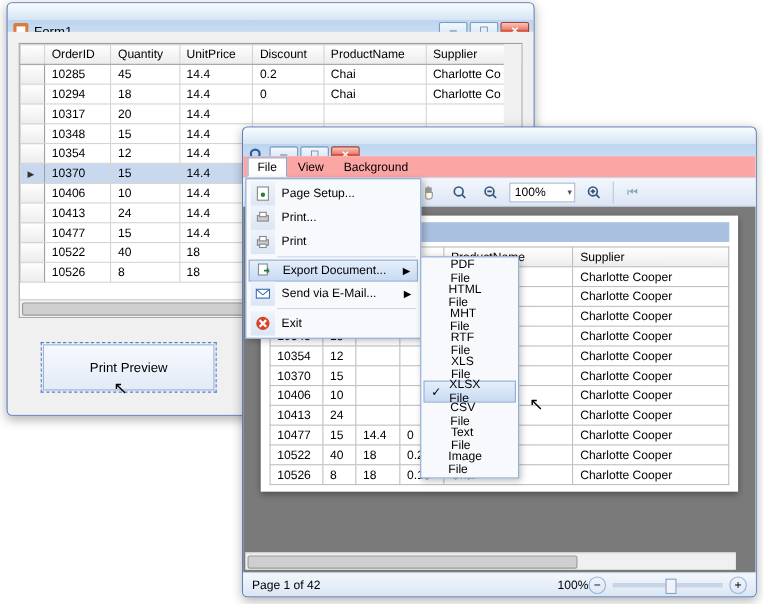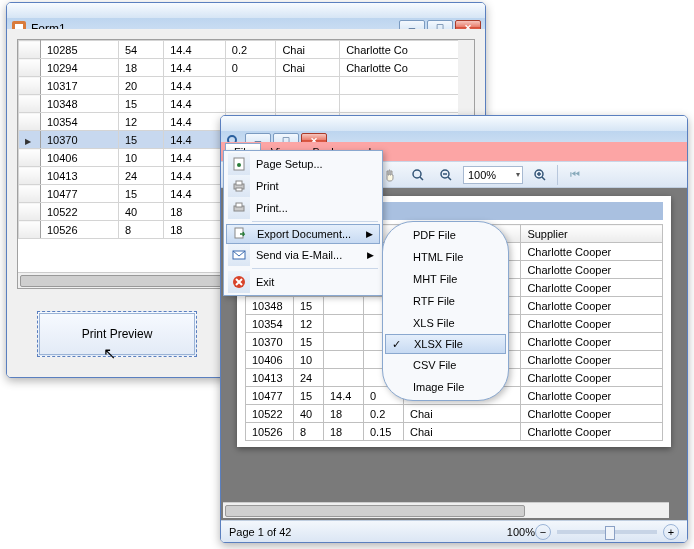--- a/index.html
+++ b/index.html
@@ -107,23 +107,32 @@
       <div class="winbtn">─</div>
       <div class="winbtn">☐</div>
       <div class="winbtn close">✕</div>
     </div>
   </div>
   <div class="client">
     <div class="gridwrap">
       <table class="grid" id="form1-table">
           <tbody>
             <tr>
+              <th style="width:22px"></th>
+              <th>OrderID</th>
+              <th>Quantity</th>
+              <th>UnitPrice</th>
+              <th>Discount</th>
+              <th>ProductName</th>
+              <th>Supplier</th>
+            </tr>
+            <tr>
               <td class="rowhead"></td>
               <td>10285</td>
-              <td>54</td>
+              <td>45</td>
               <td>14.4</td>
               <td>0.2</td>
               <td>Chai</td>
               <td>Charlotte Co</td>
             </tr>
             <tr>
               <td class="rowhead"></td>
               <td>10294</td>
               <td>18</td>
               <td>14.4</td>
@@ -423,48 +432,48 @@
 
     <div class="statusbar">
       <span>Page 1 of 42</span>
       <span class="spacer"></span>
       <span>100%</span>
       <div class="roundbtn">−</div>
       <div class="slider"></div>
       <div class="roundbtn">+</div>
     </div>
 
-    <div class="menu" style="left:2px; top:8px; width:160px;">
+    <div class="menu" style="left:2px; top:20px; width:160px;">
       <div class="mi">
         <span class="iconcell">
             <svg width="14" height="14">
               <rect x="2" y="1" width="10" height="12" fill="#fff" stroke="#888"></rect>
               <circle cx="7" cy="8" r="2" fill="#2a7d3a"></circle>
             </svg>
           </span>
         <span>Page Setup...</span>
+      </div>
+      <div class="mi">
+        <span class="iconcell">
+            <svg width="14" height="14">
+              <rect x="2" y="5" width="10" height="5" fill="#ccc" stroke="#888"></rect>
+              <rect x="4" y="2" width="6" height="4" fill="#fff" stroke="#888"></rect>
+            </svg>
+          </span>
+        <span>Print...</span>
       </div>
       <div class="mi">
         <span class="iconcell">
             <svg width="14" height="14">
               <rect x="2" y="5" width="10" height="5" fill="#ccc" stroke="#888"></rect>
               <rect x="4" y="2" width="6" height="4" fill="#fff" stroke="#888"></rect>
               <rect x="4" y="9" width="6" height="3" fill="#fff" stroke="#888"></rect>
             </svg>
           </span>
         <span>Print</span>
-      </div>
-      <div class="mi">
-        <span class="iconcell">
-            <svg width="14" height="14">
-              <rect x="2" y="5" width="10" height="5" fill="#ccc" stroke="#888"></rect>
-              <rect x="4" y="2" width="6" height="4" fill="#fff" stroke="#888"></rect>
-            </svg>
-          </span>
-        <span>Print...</span>
       </div>
       <div class="sep"></div>
       <div class="mi hover">
         <span class="iconcell" style="background:transparent">
             <svg width="14" height="14">
               <rect x="2" y="1" width="8" height="10" fill="#fff" stroke="#888"></rect>
               <path d="M7 7l4 0 -1 -2 m1 2 -1 2" fill="none" stroke="#2a7d3a" stroke-width="1.5"></path>
             </svg>
           </span>
         <span>Export Document...</span>
@@ -484,21 +493,21 @@
       <div class="mi">
         <span class="iconcell">
             <svg width="14" height="14">
               <circle cx="7" cy="7" r="6" fill="#d8432a"></circle>
               <path d="M4 4l6 6M10 4l-6 6" stroke="#fff" stroke-width="2"></path>
             </svg>
           </span>
         <span>Exit</span>
       </div>
 
-      <div class="menu submenu" style="top:70px; width:127px;border-radius:31px;">
+      <div class="menu submenu" style="top:70px; width:90px;">
         <div class="mi">
             <span style="width:20px"></span>
             <span>PDF File</span>
           </div>
         <div class="mi">
             <span style="width:20px"></span>
             <span>HTML File</span>
           </div>
         <div class="mi">
             <span style="width:20px"></span>
@@ -512,20 +521,24 @@
             <span style="width:20px"></span>
             <span>XLS File</span>
           </div>
         <div class="mi hover check">
             <span style="width:20px"></span>
             <span>XLSX File</span>
           </div>
         <div class="mi">
             <span style="width:20px"></span>
             <span>CSV File</span>
+          </div>
+        <div class="mi">
+            <span style="width:20px"></span>
+            <span>Text File</span>
           </div>
         <div class="mi">
             <span style="width:20px"></span>
             <span>Image File</span>
           </div>
       </div>
     </div>
     <span class="cursor" style="left:260px;top:216px;">↖</span>
   </div>
 </div>

